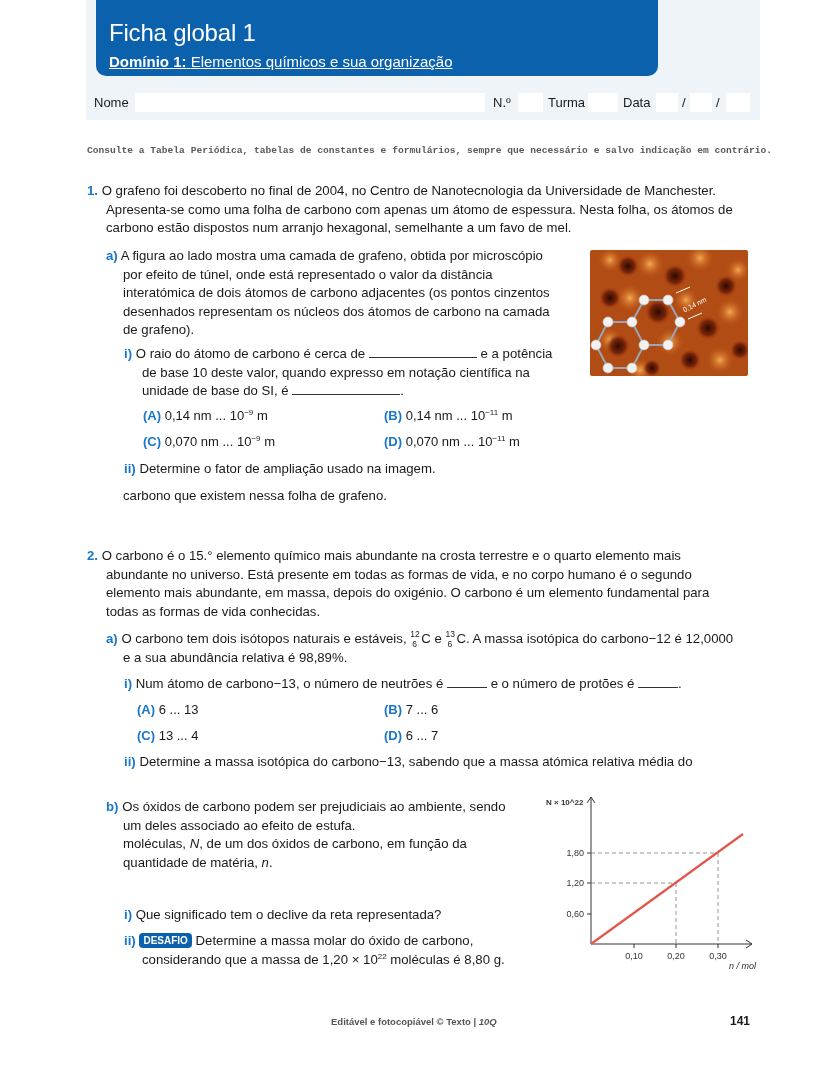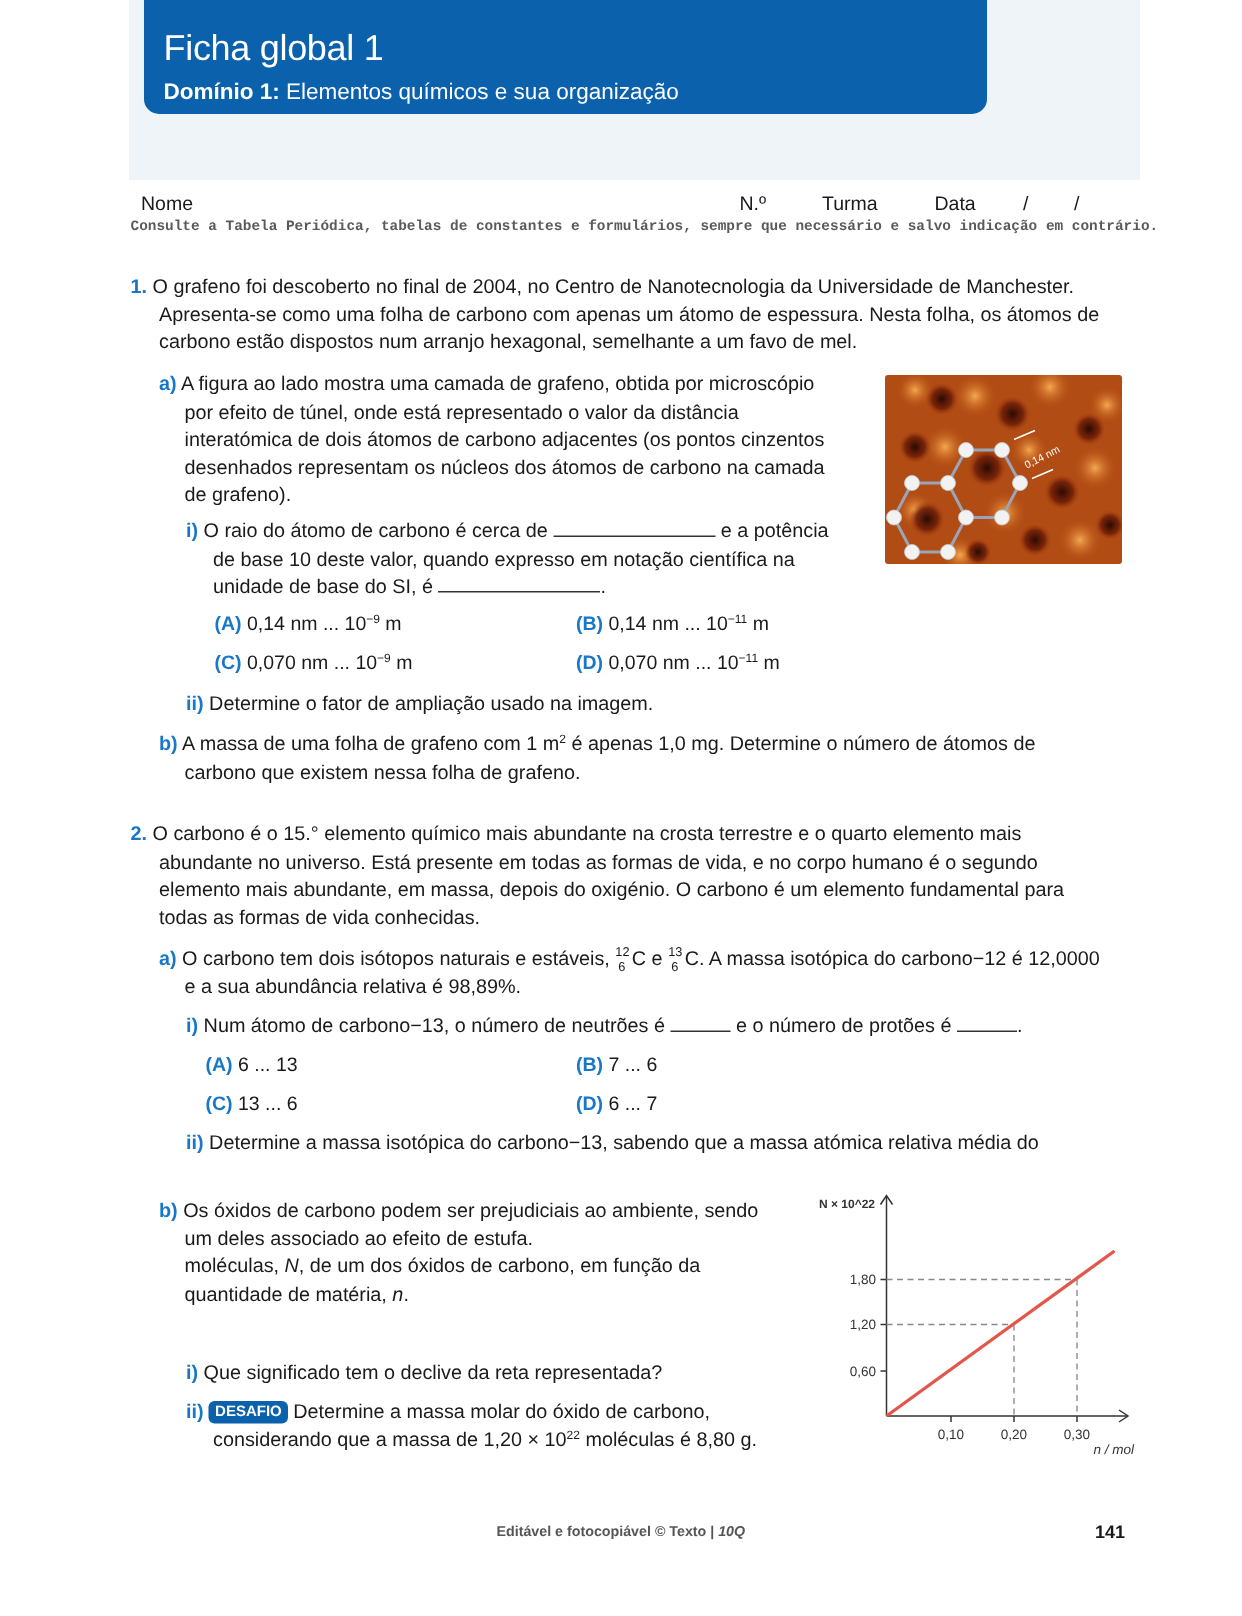--- a/index.html
+++ b/index.html
@@ -2,24 +2,24 @@
 <html><head>
 <meta charset="utf-8">
 <style>
   * { box-sizing: border-box; margin: 0; padding: 0; }
   html, body { width: 828px; height: 1077px; background: #ffffff; overflow: hidden; }
   body { font-family: "Liberation Sans", sans-serif; color: #1a1a1a; position: relative; }
 
   .header-band { position: absolute; left: 86px; top: 0; width: 674px; height: 120px; background: #eef4f8; }
   .title-box { position: absolute; left: 96px; top: 0; width: 562px; height: 76px; background: #0b61ac; border-radius: 0 0 10px 10px; color: #fff; }
   .title-box .t1 { position: absolute; left: 13px; top: 19px; font-size: 24px; font-weight: normal; letter-spacing: -0.2px; }
-  .title-box .t2 { position: absolute; left: 13px; top: 53px; font-size: 15px; }
+  .title-box .t2 { position: absolute; left: 13px; top: 53px; font-size: 15px; text-decoration: underline; }
   .title-box .t2 b { font-weight: bold; }
 
-  .id-row { position: absolute; left: 86px; top: 92px; width: 674px; height: 22px; font-size: 13px; margin-top: 33px; }
+  .id-row { position: absolute; left: 86px; top: 92px; width: 674px; height: 22px; font-size: 13px; }
   .id-row span.lbl { position: absolute; top: 3px; }
   .id-row .field { position: absolute; top: 1px; height: 19px; background: #ffffff; }
 
   .instr { position: absolute; left: 87px; top: 145px; font-size: 9.6px; font-weight: bold; color: #5a5a5a; font-family: Liberation Mono, monospace; }
 
   .q { position: absolute; font-size: 13.2px; line-height: 18.5px; text-align: justify; }
   .num { color: #1877c9; font-weight: bold; }
   .lt { color: #1877c9; font-weight: bold; }
   .blank { display: inline-block; border-bottom: 1px solid #333; height: 12px; vertical-align: baseline; }
   sup { font-size: 8px; vertical-align: 5px; line-height: 0; }
@@ -149,21 +149,20 @@
 <div class="opt" style="left:143px;top:408px"><span class="lt">(A)</span> <span>0,14 nm ... 10</span><sup>−9</sup><span> m</span></div>
 <div class="opt" style="left:384px;top:408px"><span class="lt">(B)</span> <span>0,14 nm ... 10</span><sup>−11</sup><span> m</span></div>
 <div class="opt" style="left:143px;top:434px"><span class="lt">(C)</span> <span>0,070 nm ... 10</span><sup>−9</sup><span> m</span></div>
 <div class="opt" style="left:384px;top:434px"><span class="lt">(D)</span> <span>0,070 nm ... 10</span><sup>−11</sup><span> m</span></div>
 
 <div class="q" style="left:124px;top:460px;width:620px">
   <span class="lt">ii)</span> <span>Determine o fator de ampliação usado na imagem.</span>
 </div>
 
 <div class="q" style="left:106px;top:487px;width:647px">
-  <div><span class="lt">b)</span> <span>A massa de uma folha de grafeno com 1 m</span><sup>2</sup><span> é apenas 1,0 mg. Determine o número de átomos de</span></div>
   <div style="padding-left:17px">carbono que existem nessa folha de grafeno.</div>
 </div>
 
 <div class="q" style="left:87px;top:547px;width:666px">
   <div><span class="num">2.</span> <span>O carbono é o 15.° elemento químico mais abundante na crosta terrestre e o quarto elemento mais</span></div>
   <div style="padding-left:19px">abundante no universo. Está presente em todas as formas de vida, e no corpo humano é o segundo</div>
   <div style="padding-left:19px">elemento mais abundante, em massa, depois do oxigénio. O carbono é um elemento fundamental para</div>
   <div style="padding-left:19px">todas as formas de vida conhecidas.</div>
 </div>
 
@@ -171,21 +170,21 @@
   <div><span class="lt">a)</span> <span>O carbono tem dois isótopos naturais e estáveis, </span><span class="iso"><span class="m">12</span><span class="z">6</span></span><span>C</span><span> e </span><span class="iso"><span class="m">13</span><span class="z">6</span></span><span>C</span><span>. A massa isotópica do carbono−12 é 12,0000</span></div>
   <div style="padding-left:17px">e a sua abundância relativa é 98,89%.</div>
 </div>
 
 <div class="q" style="left:124px;top:675px;width:630px">
   <span class="lt">i)</span> <span>Num átomo de carbono−13, o número de neutrões é</span> <span class="blank" style="width:40px"></span> <span>e o número de protões é</span> <span class="blank" style="width:40px"></span><span>.</span>
 </div>
 
 <div class="opt" style="left:137px;top:702px"><span class="lt">(A)</span> <span>6 ... 13</span></div>
 <div class="opt" style="left:384px;top:702px"><span class="lt">(B)</span> <span>7 ... 6</span></div>
-<div class="opt" style="left:137px;top:728px"><span class="lt">(C)</span> <span>13 ... 6</span></div>
+<div class="opt" style="left:137px;top:728px"><span class="lt">(C)</span> <span>13 ... 4</span></div>
 <div class="opt" style="left:384px;top:728px"><span class="lt">(D)</span> <span>6 ... 7</span></div>
 
 <div class="q" style="left:124px;top:753px;width:630px">
   <div><span class="lt">ii)</span> <span>Determine a massa isotópica do carbono−13, sabendo que a massa atómica relativa média do</span></div>
 </div>
 
 <div class="q" style="left:106px;top:798px;width:424px">
   <div><span class="lt">b)</span> <span>Os óxidos de carbono podem ser prejudiciais ao ambiente, sendo</span></div>
   <div style="padding-left:17px">um deles associado ao efeito de estufa.</div>
   <div style="padding-left:17px"><span>moléculas, </span><i>N</i><span>, de um dos óxidos de carbono, em função da</span></div>

